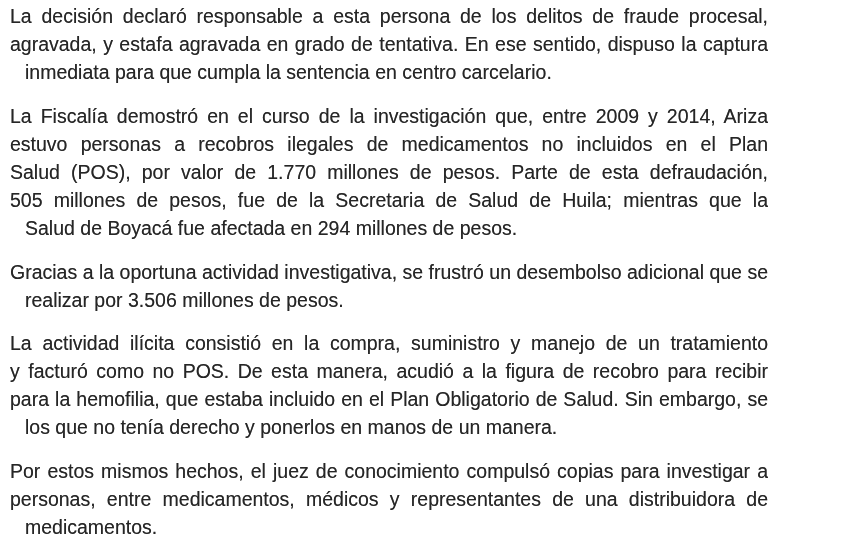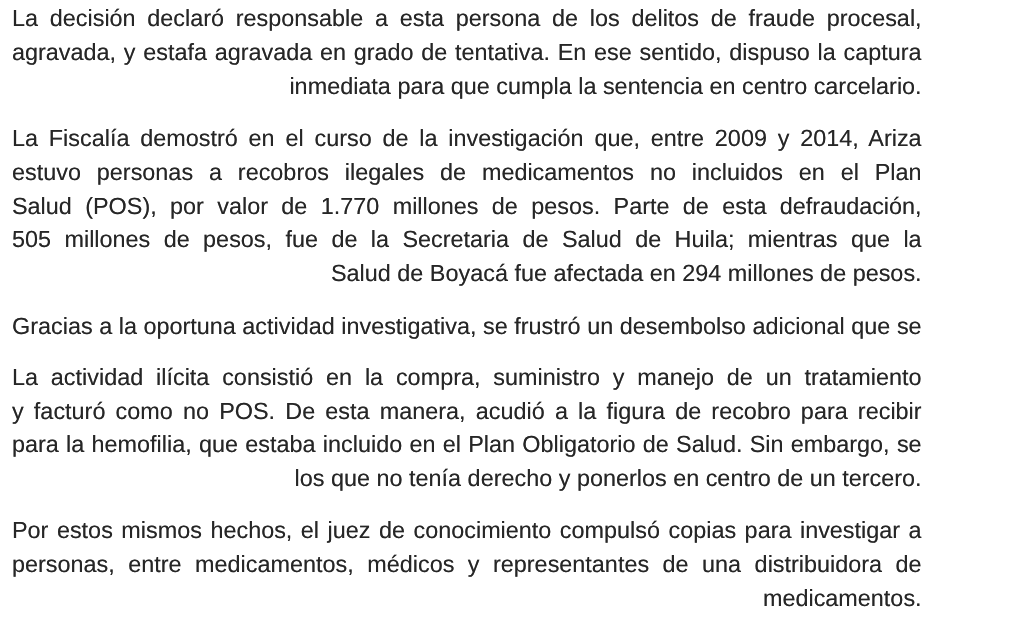--- a/index.html
+++ b/index.html
@@ -26,22 +26,23 @@
     padding: 0;
   }
   .ln {
     height: 28.2px;
     overflow: hidden;
     text-align: justify;
     text-align-last: justify;
     white-space: normal;
   }
   .ln.last {
-    text-align: right;
+    text-align: left;
     text-align-last: auto;
+    margin-left: 15px;
   }
 </style>
 </head>
 <body>
 
 <div class="page">
 
   <div class="para">
     <div class="ln">La decisión declaró responsable a esta persona de los delitos de fraude procesal, estafa</div>
     <div class="ln">agravada, y estafa agravada en grado de tentativa. En ese sentido, dispuso la captura</div>
@@ -51,27 +52,28 @@
   <div class="para">
     <div class="ln">La Fiscalía demostró en el curso de la investigación que, entre 2009 y 2014, Ariza Quintero</div>
     <div class="ln">estuvo personas a recobros ilegales de medicamentos no incluidos en el Plan Obligatorio de</div>
     <div class="ln">Salud (POS), por valor de 1.770 millones de pesos. Parte de esta defraudación, exactamente</div>
     <div class="ln">505 millones de pesos, fue de la Secretaria de Salud de Huila; mientras que la Secretaría de</div>
     <div class="ln last">Salud de Boyacá fue afectada en 294 millones de pesos.</div>
   </div>
 
   <div class="para">
     <div class="ln">Gracias a la oportuna actividad investigativa, se frustró un desembolso adicional que se iba a</div>
+    <div class="ln last">realizar por 3.506 millones de pesos.</div>
   </div>
 
   <div class="para">
     <div class="ln">La actividad ilícita consistió en la compra, suministro y manejo de un tratamiento farmacéutico</div>
     <div class="ln">y facturó como no POS. De esta manera, acudió a la figura de recobro para recibir dineros a</div>
     <div class="ln">para la hemofilia, que estaba incluido en el Plan Obligatorio de Salud. Sin embargo, se registró</div>
-    <div class="ln last">los que no tenía derecho y ponerlos en centro de un tercero.</div>
+    <div class="ln last">los que no tenía derecho y ponerlos en manos de un manera.</div>
   </div>
 
   <div class="para">
     <div class="ln">Por estos mismos hechos, el juez de conocimiento compulsó copias para investigar a otras</div>
     <div class="ln">personas, entre medicamentos, médicos y representantes de una distribuidora de</div>
     <div class="ln last">medicamentos.</div>
   </div>
 
 </div>
 

